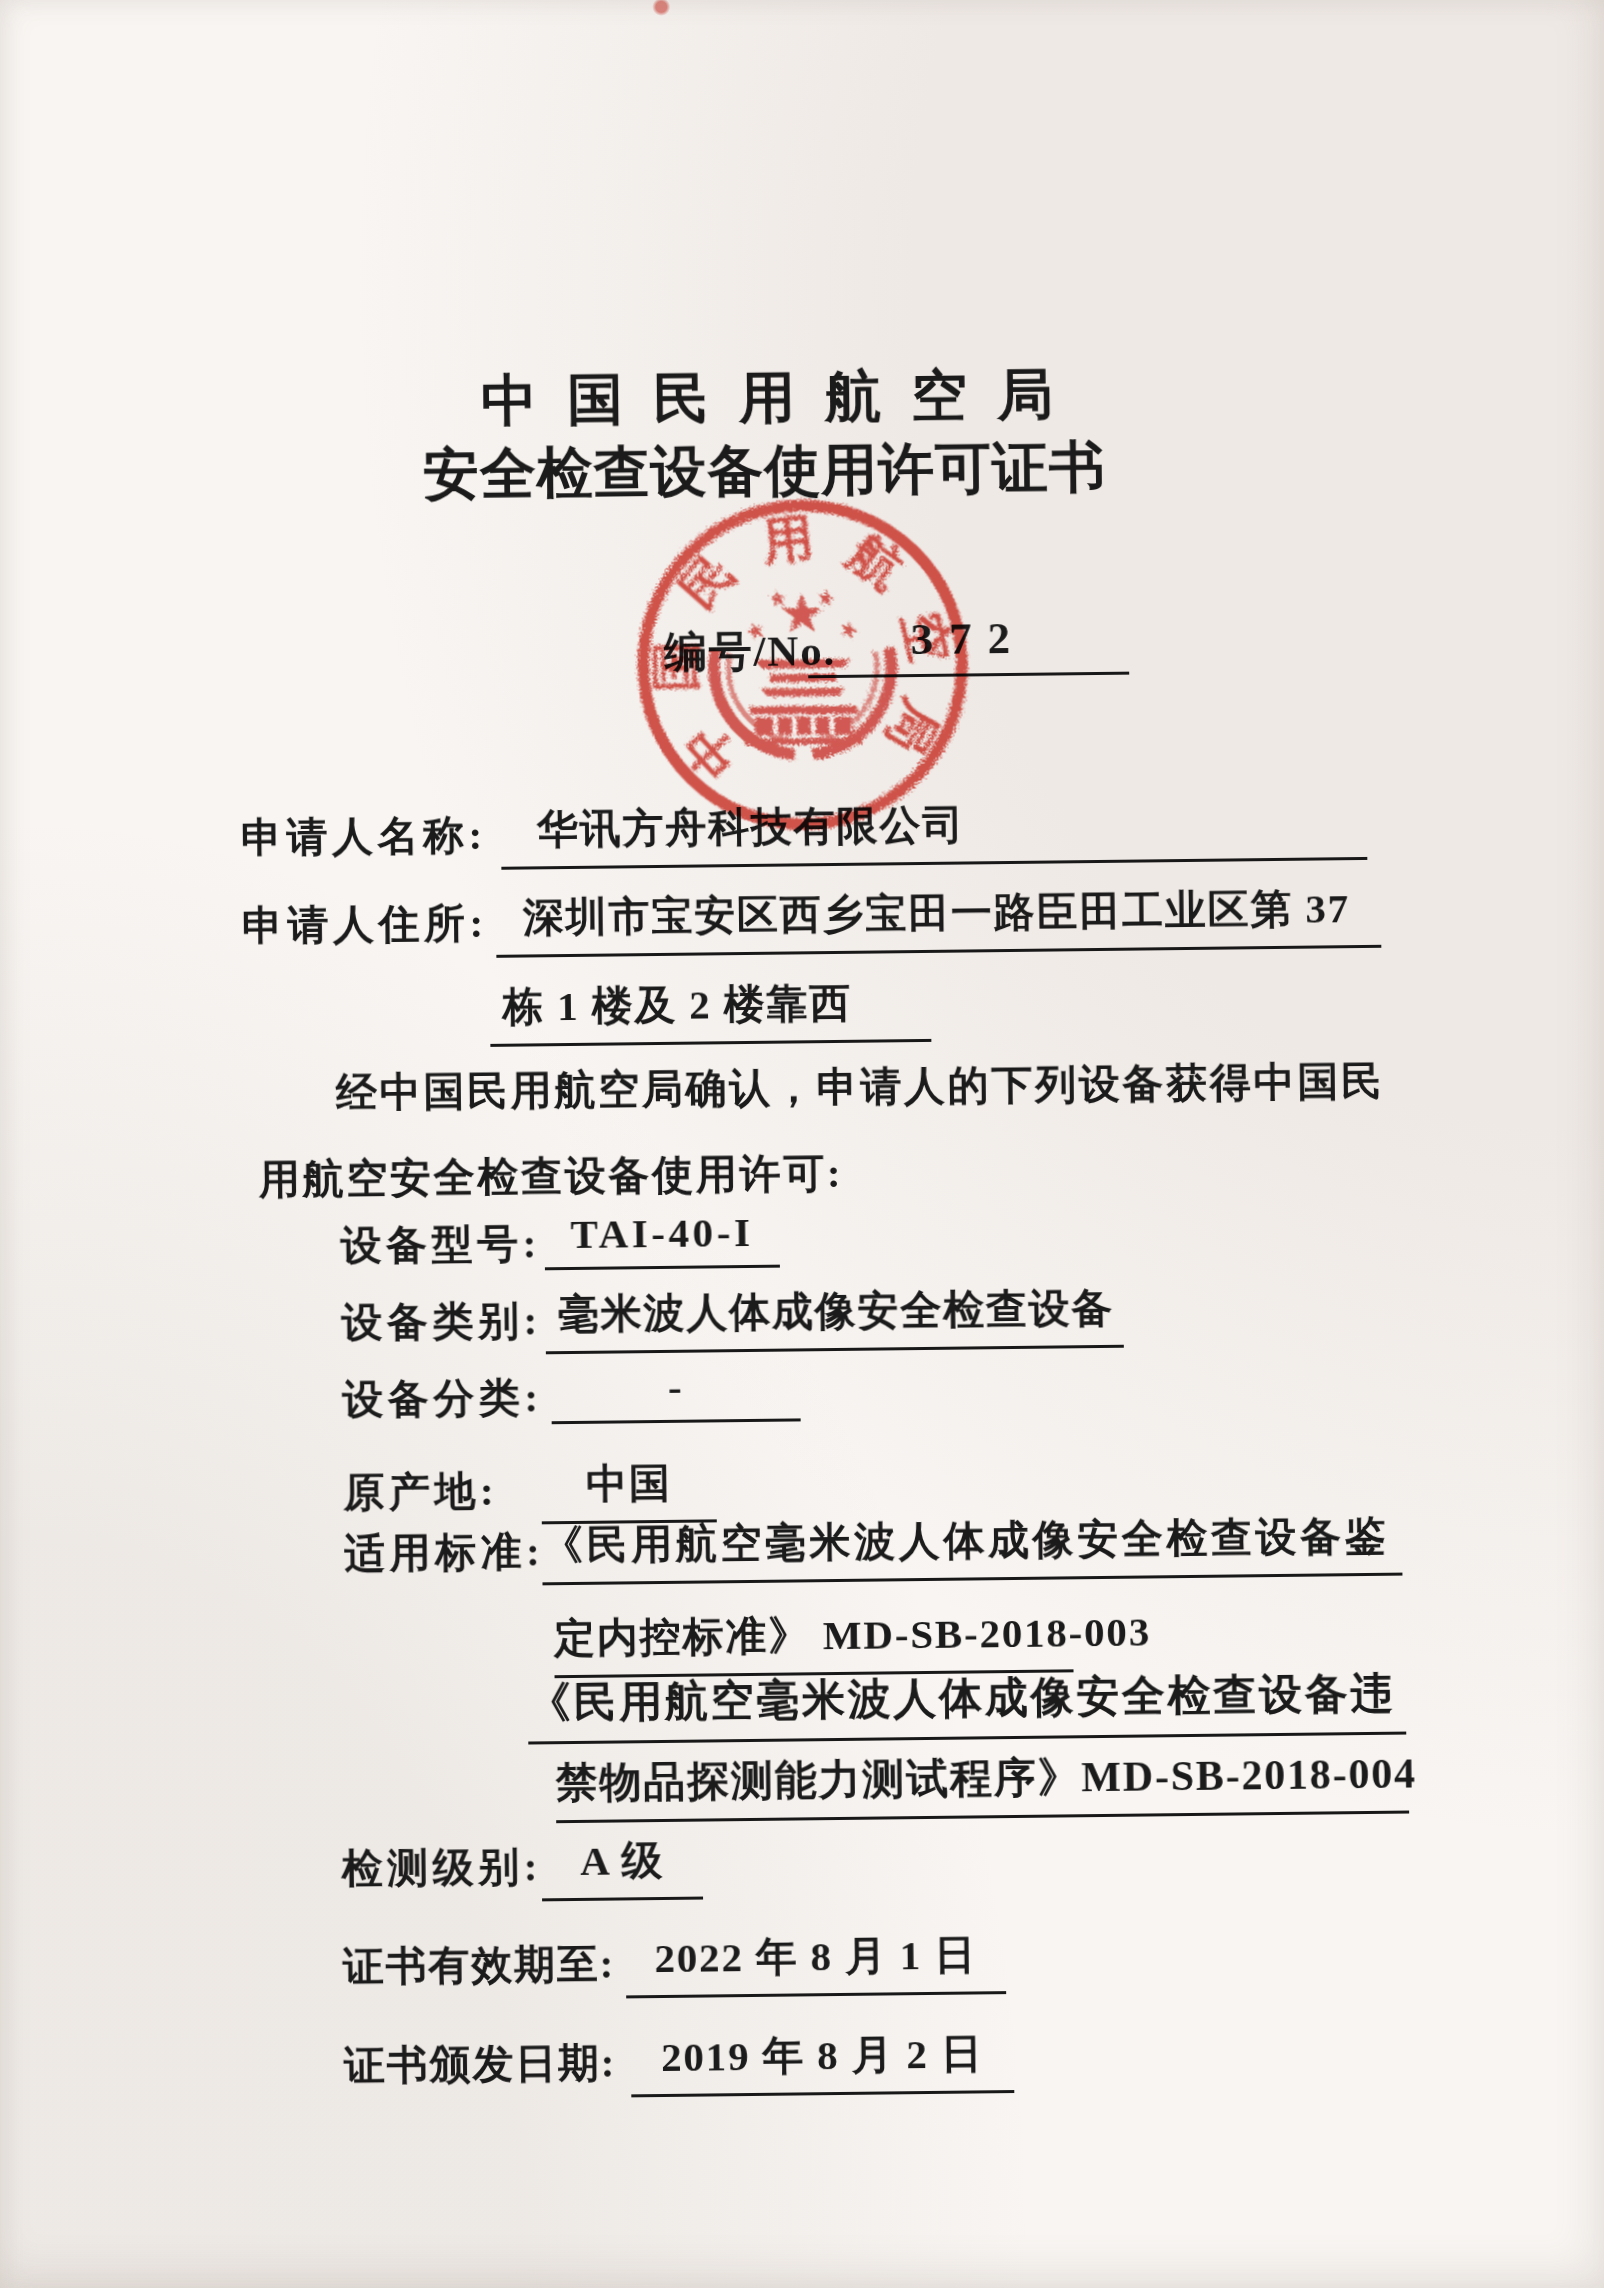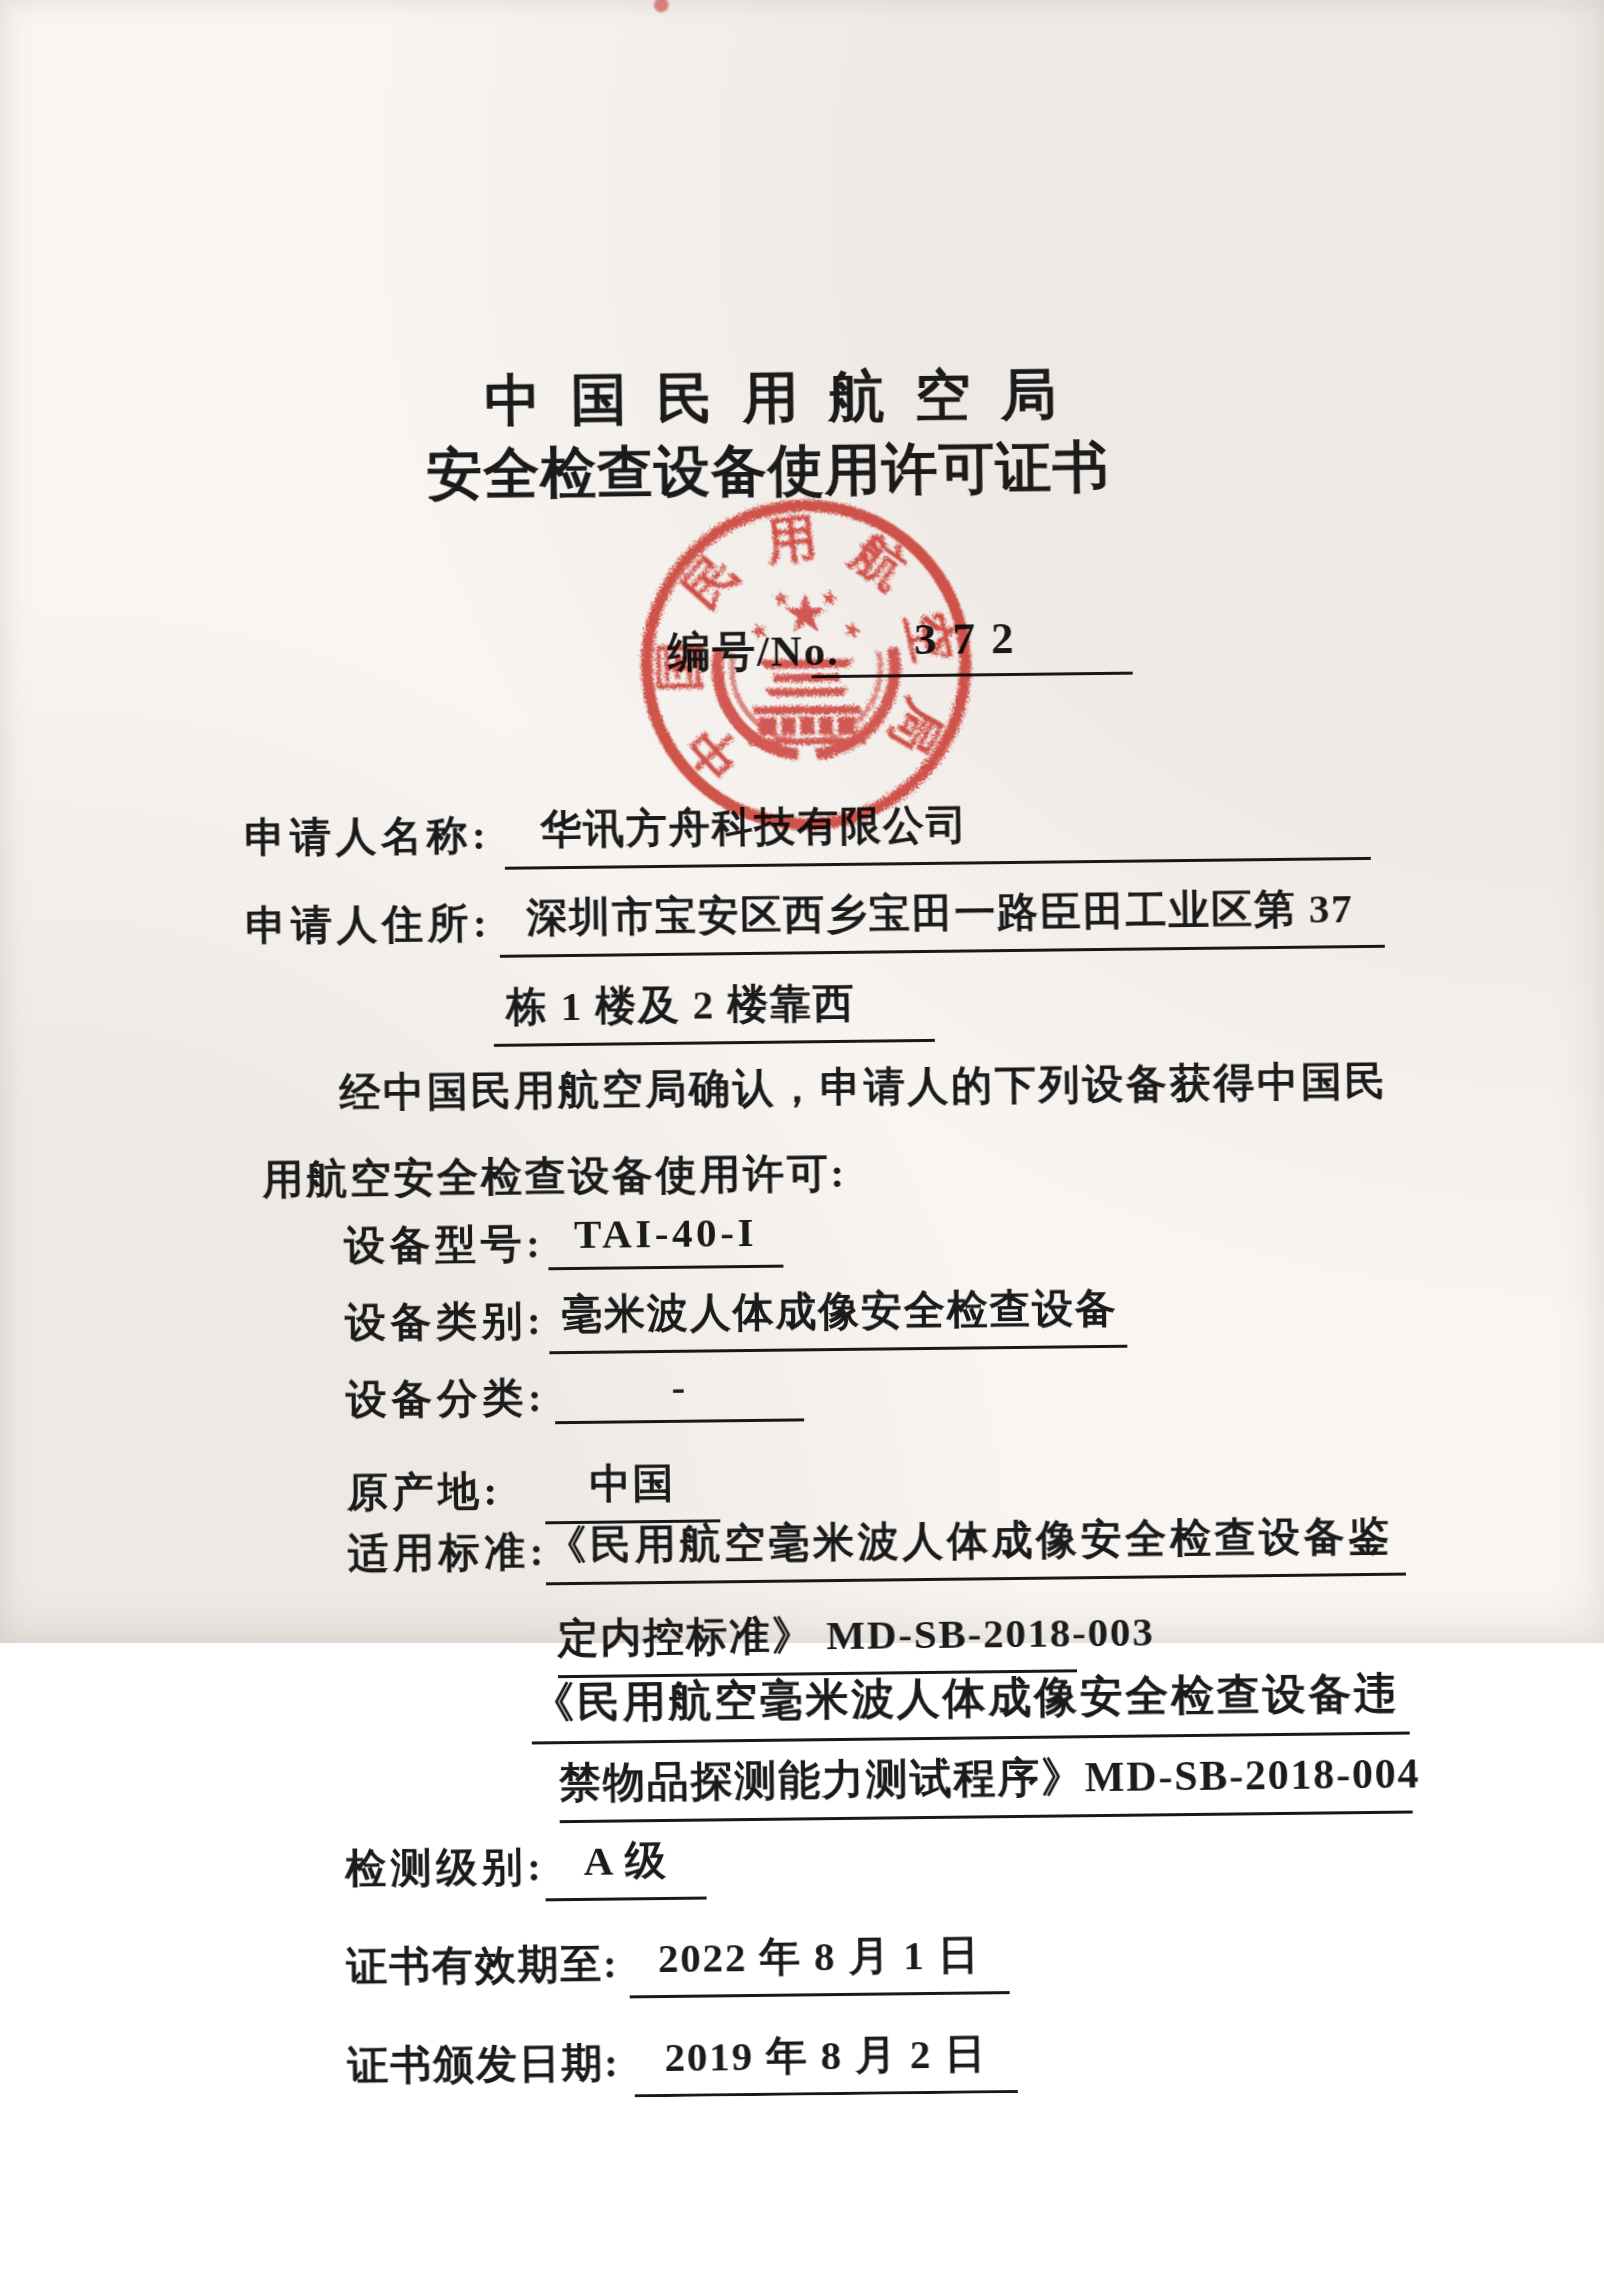--- a/index.html
+++ b/index.html
@@ -2,21 +2,21 @@
 <html style="font-size:14.3px"><head>
 <meta charset="utf-8">
 <style>
   html,body{margin:0;padding:0;}
   body{
     width:1605px;height:2293px;
     font-family:"Liberation Serif","DejaVu Serif",serif;
     overflow:hidden;
   }
   #scan{
-    position:relative;width:1605px;height:1643px;
+    position:relative;width:1605px;height:2288px;
     background:
       radial-gradient(circle at 41.2% 0.3%, rgba(198,42,30,.55) 0 5.4px, rgba(198,42,30,0) 9px),
       radial-gradient(ellipse at 99% 12%, rgba(180,160,150,.14) 0 30%, rgba(180,160,150,0) 55%),
       radial-gradient(ellipse at 2% 98%, rgba(160,145,135,.12) 0 22%, rgba(160,145,135,0) 45%),
       #f8f5f2;
     box-shadow:inset -9px -14.3px 41px rgba(140,124,112,.16), inset 5.4px 3.6px 19.7px rgba(150,138,128,.10);
   }
   #sheet{
     position:absolute;inset:0;
     transform:rotate(-0.65deg);

